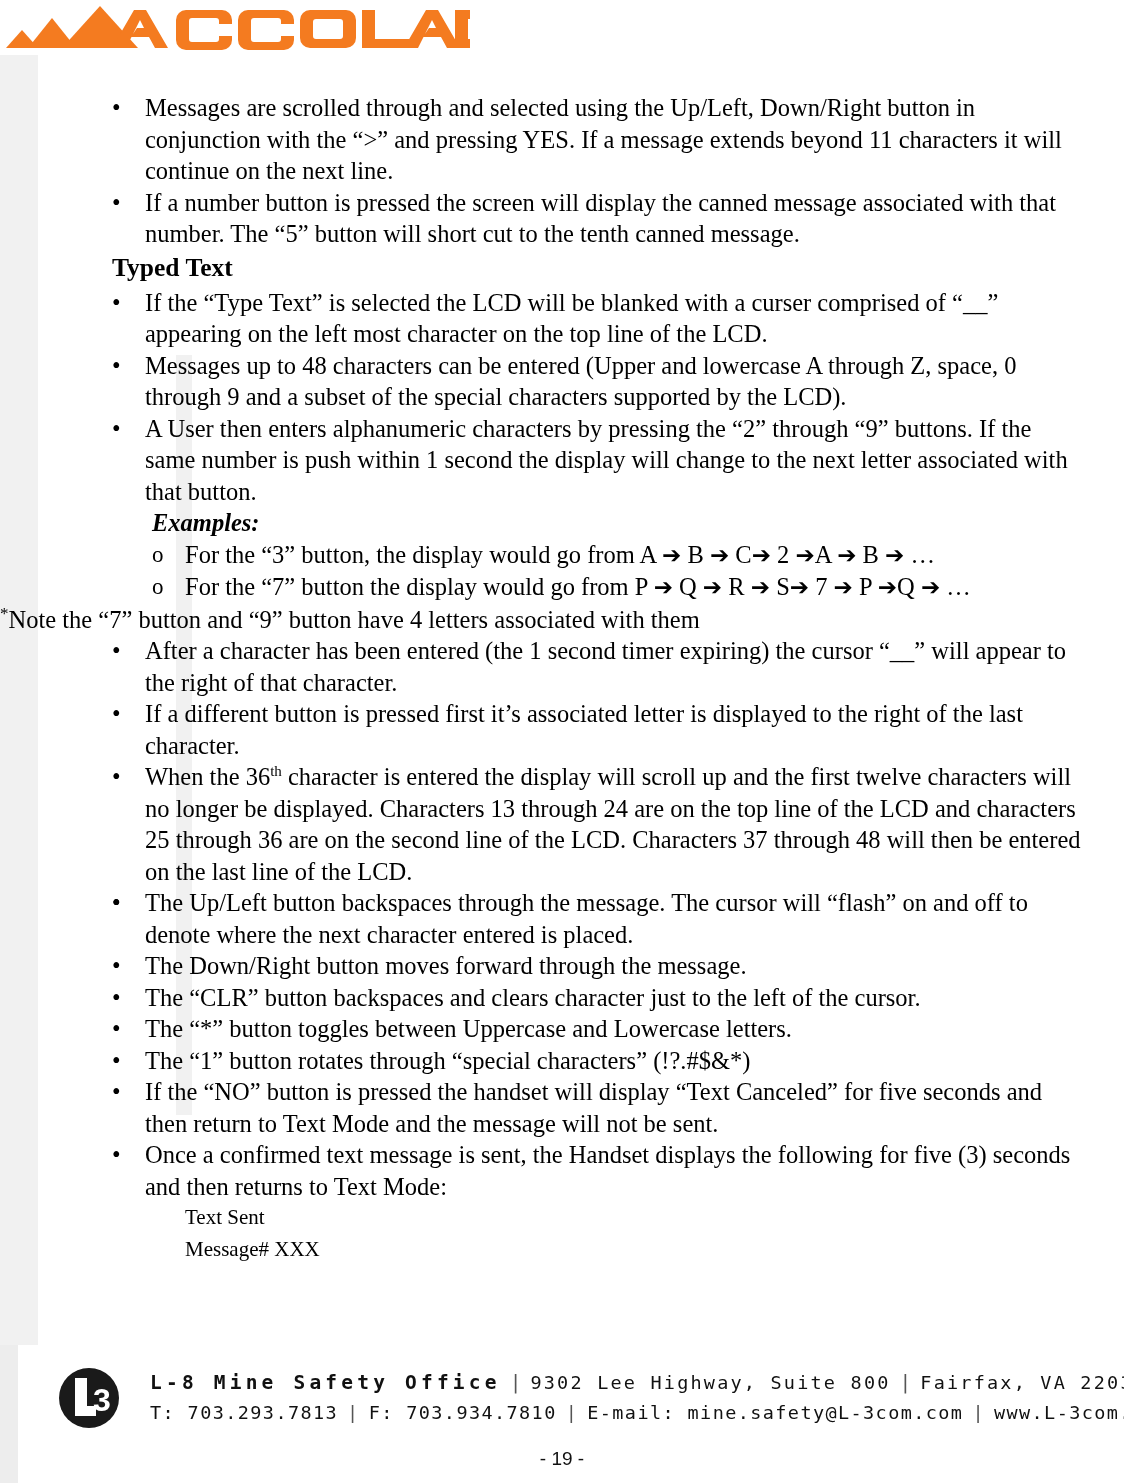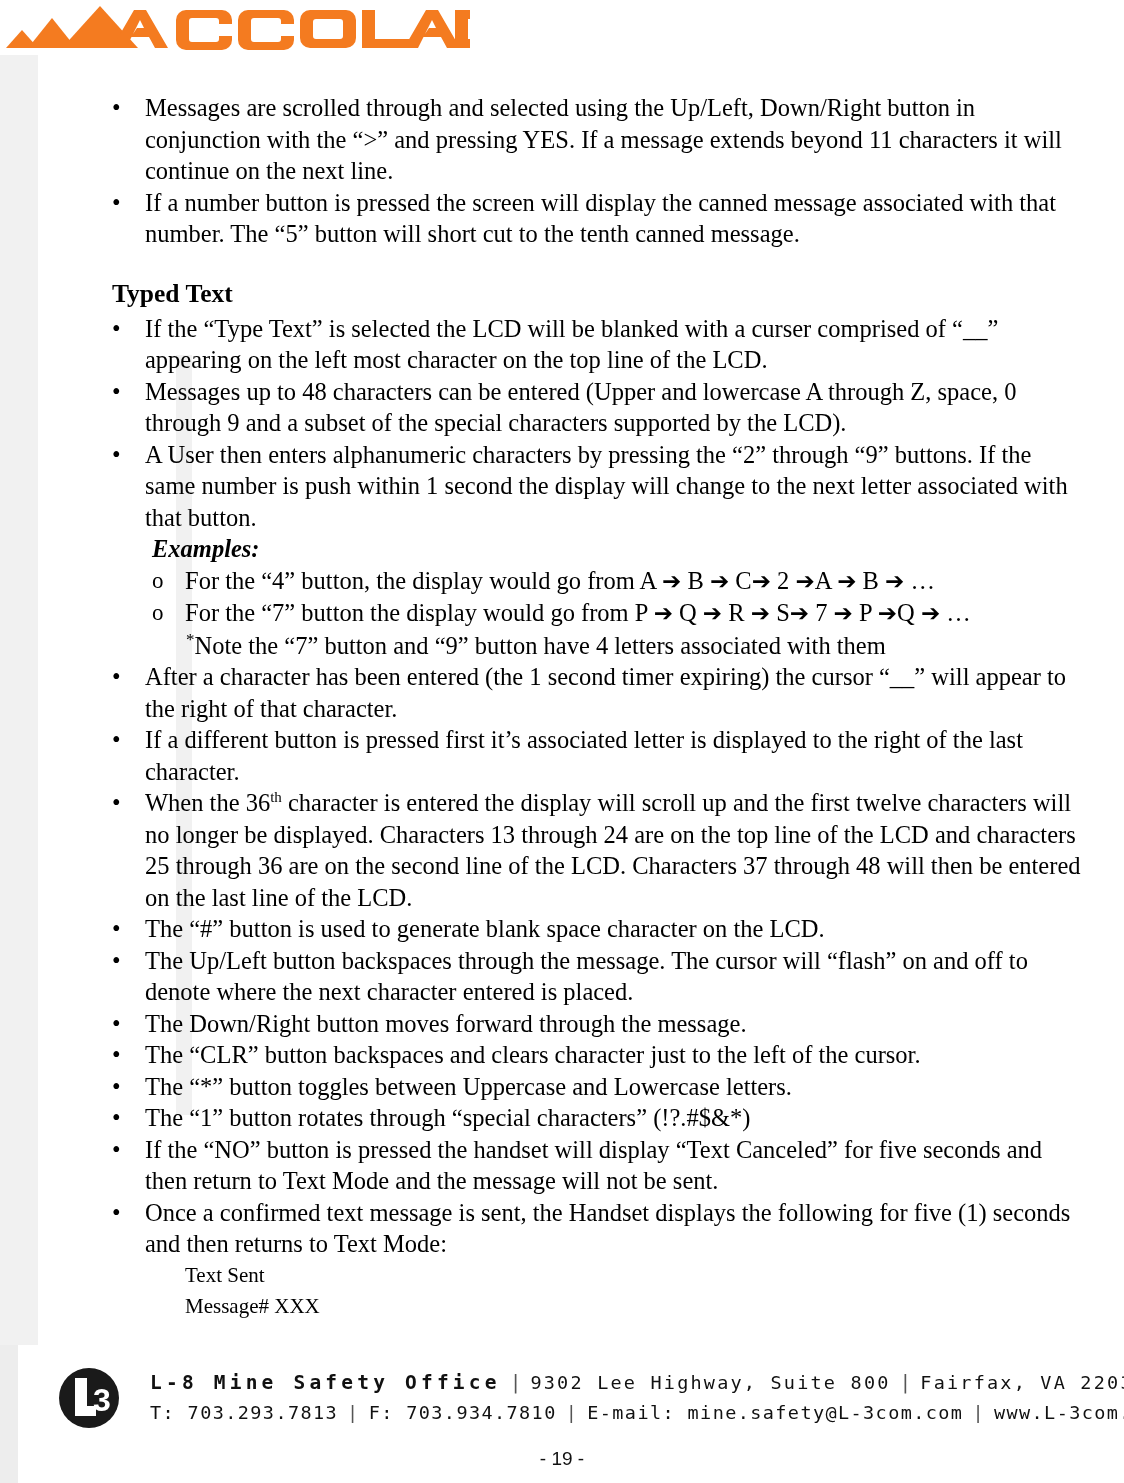--- a/index.html
+++ b/index.html
@@ -90,34 +90,32 @@
     font-size: 23px;
     line-height: 31.5px;
     font-family: "Liberation Serif", serif;
   }
 
   .heading {
     font-weight: bold;
     font-size: 25.5px;
     line-height: 36px;
     margin-left: 112px;
-    margin-top: 26px;
     margin-bottom: 1px;
   }
   .examples-label {
     font-weight: bold;
     font-size: 24.5px;
     line-height: 31.5px;
     margin-left: 152px;
     font-style: italic;
   }
   .note-line {
     font-size: 24.5px;
     line-height: 31.5px;
-    margin-left: 186px;
   }
   .sup-star {
     font-size: 17px;
     vertical-align: super;
     line-height: 0;
   }
   sup.ord {
     font-size: 15px;
     vertical-align: super;
     line-height: 0;
@@ -266,21 +264,21 @@
         <span class="bullet">•</span>
         <span class="txt">A User then enters alphanumeric characters by pressing the “2” through “9” buttons. If the same number is push within 1 second the display will change to the next letter associated with that button.</span>
       </li>
     </ul>
 
     <div class="examples-label">Examples:</div>
 
     <ul class="lvl1">
       <li class="b2">
         <span class="bullet-o">o</span>
-        <span>For the “4” button, the display would go from A </span><span class="arrow">➔</span>
+        <span>For the “3” button, the display would go from A </span><span class="arrow">➔</span>
         <span>B </span><span class="arrow">➔</span>
         <span>C</span><span class="arrow">➔</span>
         <span>2 </span><span class="arrow">➔</span><span>A </span><span class="arrow">➔</span>
         <span>B </span><span class="arrow">➔</span>
         <span>…</span>
       </li>
       <li class="b2">
         <span class="bullet-o">o</span>
         <span>For the “7” button the display would go from P </span><span class="arrow">➔</span>
         <span>Q </span><span class="arrow">➔</span>
@@ -302,21 +300,20 @@
       <li class="b1">
         <span class="bullet">•</span>
         <span class="txt">If a different button is pressed first it’s associated letter is displayed to the right of the last character.</span>
       </li>
       <li class="b1">
         <span class="bullet">•</span>
         <span>When the 36</span><sup class="ord">th</sup><span> character is entered the display will scroll up and the first twelve characters will no longer be displayed. Characters 13 through 24 are on the top line of the LCD and characters 25 through 36 are on the second line of the LCD. Characters 37 through 48 will then be entered on the last line of the LCD.</span>
       </li>
       <li class="b1">
         <span class="bullet">•</span>
-        <span class="txt">The “#” button is used to generate blank space character on the LCD.</span>
       </li>
       <li class="b1">
         <span class="bullet">•</span>
         <span class="txt">The Up/Left button backspaces through the message.  The cursor will “flash” on and off to denote where the next character entered is placed.</span>
       </li>
       <li class="b1">
         <span class="bullet">•</span>
         <span class="txt">The Down/Right button moves forward through the message.</span>
       </li>
       <li class="b1">
@@ -330,21 +327,21 @@
       <li class="b1">
         <span class="bullet">•</span>
         <span class="txt">The “1” button rotates through “special characters” (!?.#$&amp;*)</span>
       </li>
       <li class="b1">
         <span class="bullet">•</span>
         <span class="txt">If the “NO” button is pressed the handset will display “Text Canceled” for five seconds and then return to Text Mode and the message will not be sent.</span>
       </li>
       <li class="b1">
         <span class="bullet">•</span>
-        <span class="txt">Once a confirmed text message is sent, the Handset displays the following for five (1) seconds and then returns to Text Mode:</span>
+        <span class="txt">Once a confirmed text message is sent, the Handset displays the following for five (3) seconds and then returns to Text Mode:</span>
       </li>
     </ul>
 
     <div class="indent-block">
       <div>Text Sent</div>
       <div>Message# XXX</div>
     </div>
 
   </div>
 

